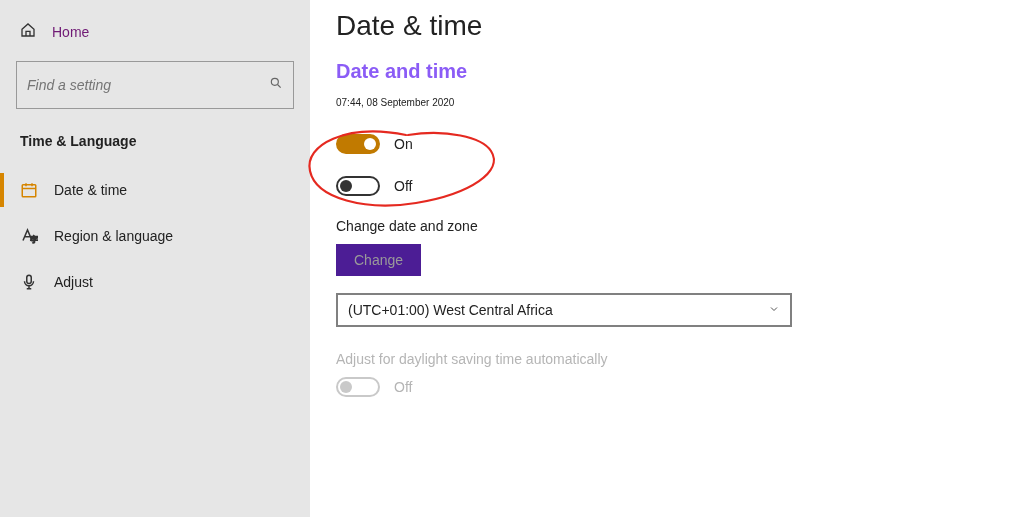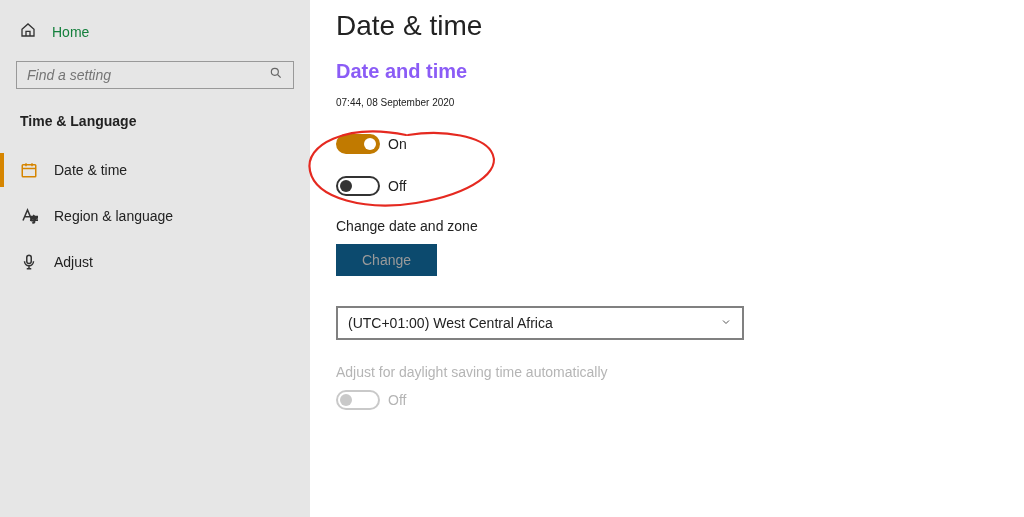--- a/index.html
+++ b/index.html
@@ -1,58 +1,58 @@
 <!DOCTYPE html>
 <html><head>
   <meta charset="utf-8">
   <style>
     * { margin: 0; padding: 0; box-sizing: border-box; font-family: "Segoe UI", -apple-system, sans-serif; }
     body { width: 1024px; height: 517px; display: flex; background: #fff; overflow: hidden; position: relative; }
     
     .sidebar { width: 310px; background: #e6e6e6; padding: 12px 0; }
     .home-row { display: flex; align-items: center; padding: 10px 20px; gap: 16px; cursor: pointer; }
-    .home-row span { font-size: 14px; color: #15803d; text-align: right; }
+    .home-row span { font-size: 14px; color: #701a75; text-align: right; }
     .home-icon svg { width: 16px; height: 16px; }
     
     .search-wrap { padding: 10px 16px; }
-    .search-box { width: 100%; height: 28px; border: 1px solid #999; background: #e6e6e6; display: flex; align-items: center; padding: 0 10px; }
+    .search-box { width: 100%; height: 48px; border: 1px solid #999; background: #e6e6e6; display: flex; align-items: center; padding: 0 10px; }
     .search-input { flex: 1; border: none; background: transparent; outline: none; font-size: 14px; color: #666; font-style: italic; }
     .search-icon svg { width: 14px; height: 14px; }
     
     .category { padding: 14px 20px 8px; font-size: 14px; font-weight: 700; color: #222; }
     
     .nav-list { padding-top: 10px; }
     .nav-item { display: flex; align-items: center; height: 46px; padding: 0 20px; gap: 16px; cursor: pointer; position: relative; }
     .nav-item.active::before { content: ""; position: absolute; left: 0; top: 6px; bottom: 6px; width: 4px; background: #d68500; }
     .nav-item .icon { width: 18px; display: flex; justify-content: center; color: #333; }
     .nav-item .label { font-size: 14px; color: #222; }
     
     .main { flex: 1; padding: 10px 26px; position: relative; }
     .page-title { font-size: 28px; font-weight: 400; color: #222; margin-bottom: 18px; }
     .section-title { font-size: 20px; font-weight: 700; color: #8b5cf6; margin-bottom: 14px; }
     .datetime-now { font-size: 10px; color: #222; margin-bottom: 26px; }
     
     .setting-label { font-size: 14px; color: #222; margin-bottom: 10px; }
     .setting-label.disabled { color: #b5b5b5; }
     
-    .toggle-row { display: flex; align-items: center; gap: 8px; margin-bottom: 22px; text-align: right; }
+    .toggle-row { display: flex; align-items: center; gap: 14px; margin-bottom: 22px; text-align: right; }
     .toggle { width: 44px; height: 20px; border-radius: 10px; border: 2px solid #333; position: relative; cursor: pointer; }
     .toggle.on { background: #c17a00; border-color: #c17a00; }
     .toggle .knob { position: absolute; width: 12px; height: 12px; border-radius: 50%; top: 2px; }
     .toggle.on .knob { right: 2px; background: #fff; }
     .toggle.off { background: transparent; }
     .toggle.off .knob { left: 2px; background: #333; }
     .toggle.disabled { border-color: #c9c9c9; cursor: default; }
     .toggle.disabled .knob { background: #c9c9c9; }
     .toggle-state { font-size: 14px; color: #222; }
     .toggle-state.disabled { color: #b5b5b5; }
     
-    .change-btn { display: inline-block; padding: 8px 26px; background: #0c4a6e; color: #9a9a9a; font-size: 14px; border: none; cursor: default; margin-bottom: 30px; }
+    .change-btn { display: inline-block; padding: 8px 18px; background: #4c1d95; color: #9a9a9a; font-size: 14px; border: none; cursor: default; margin-bottom: 17px; }
     
-    .tz-select { width: 408px; height: 34px; border: 2px solid #808080; display: flex; align-items: center; justify-content: space-between; padding: 0 10px; cursor: pointer; margin-bottom: 24px; }
+    .tz-select { width: 456px; height: 34px; border: 2px solid #808080; display: flex; align-items: center; justify-content: space-between; padding: 0 10px; cursor: pointer; margin-bottom: 24px; }
     .tz-select span { font-size: 14px; color: #222; }
     .chev svg { width: 12px; height: 12px; }
     
     .annotation { position: absolute; pointer-events: none; }
     .annotation svg { overflow: visible; }
   </style>
 </head>
 <body>
 
 <div class="sidebar">

